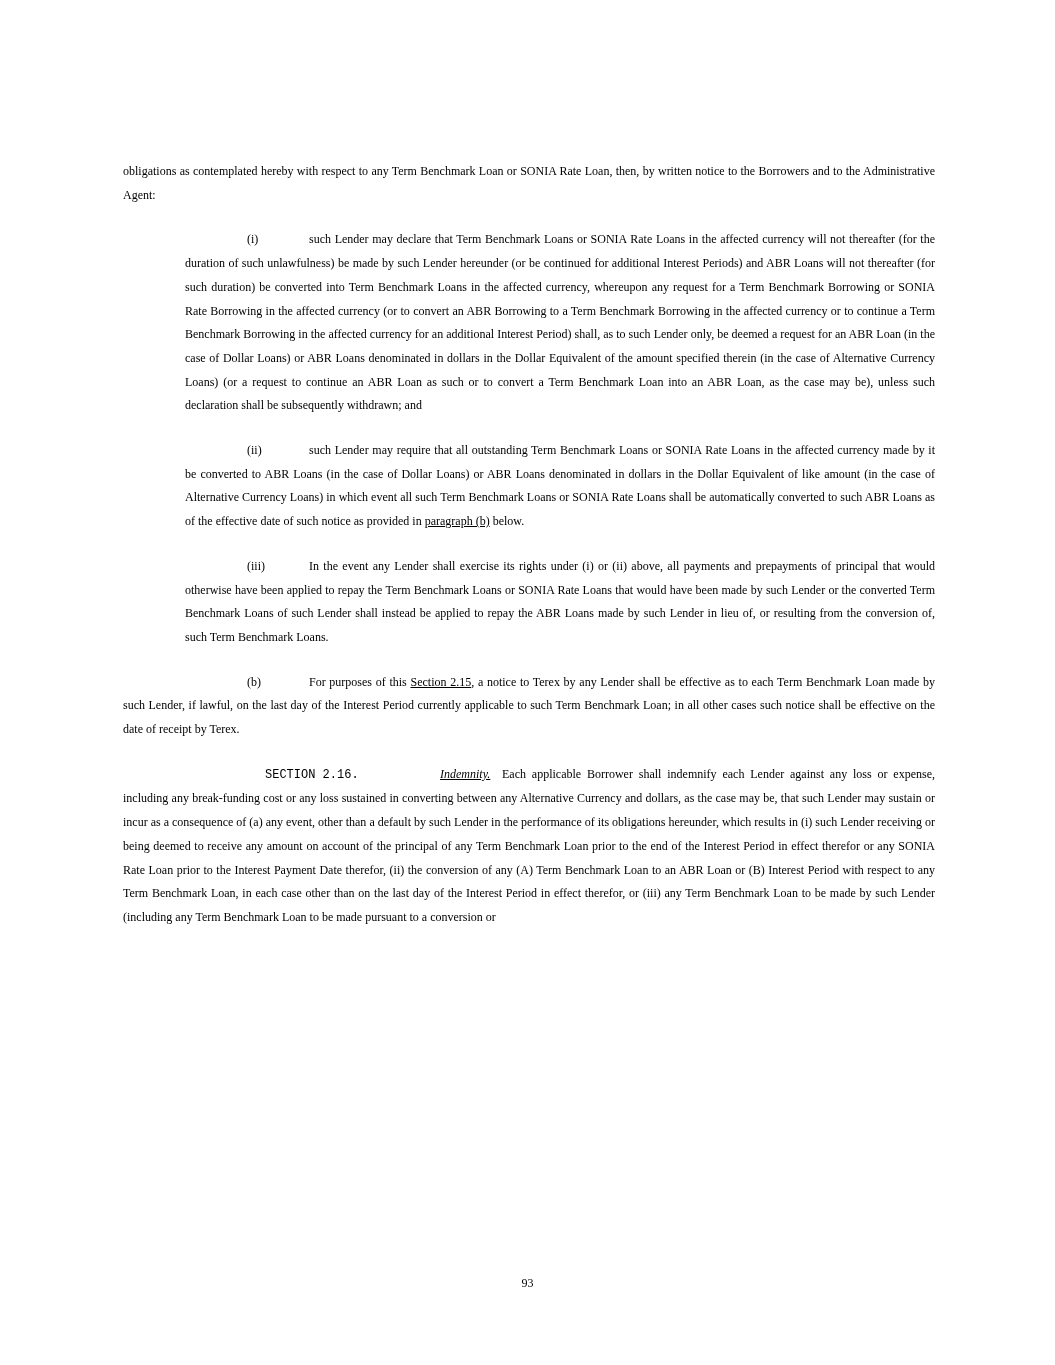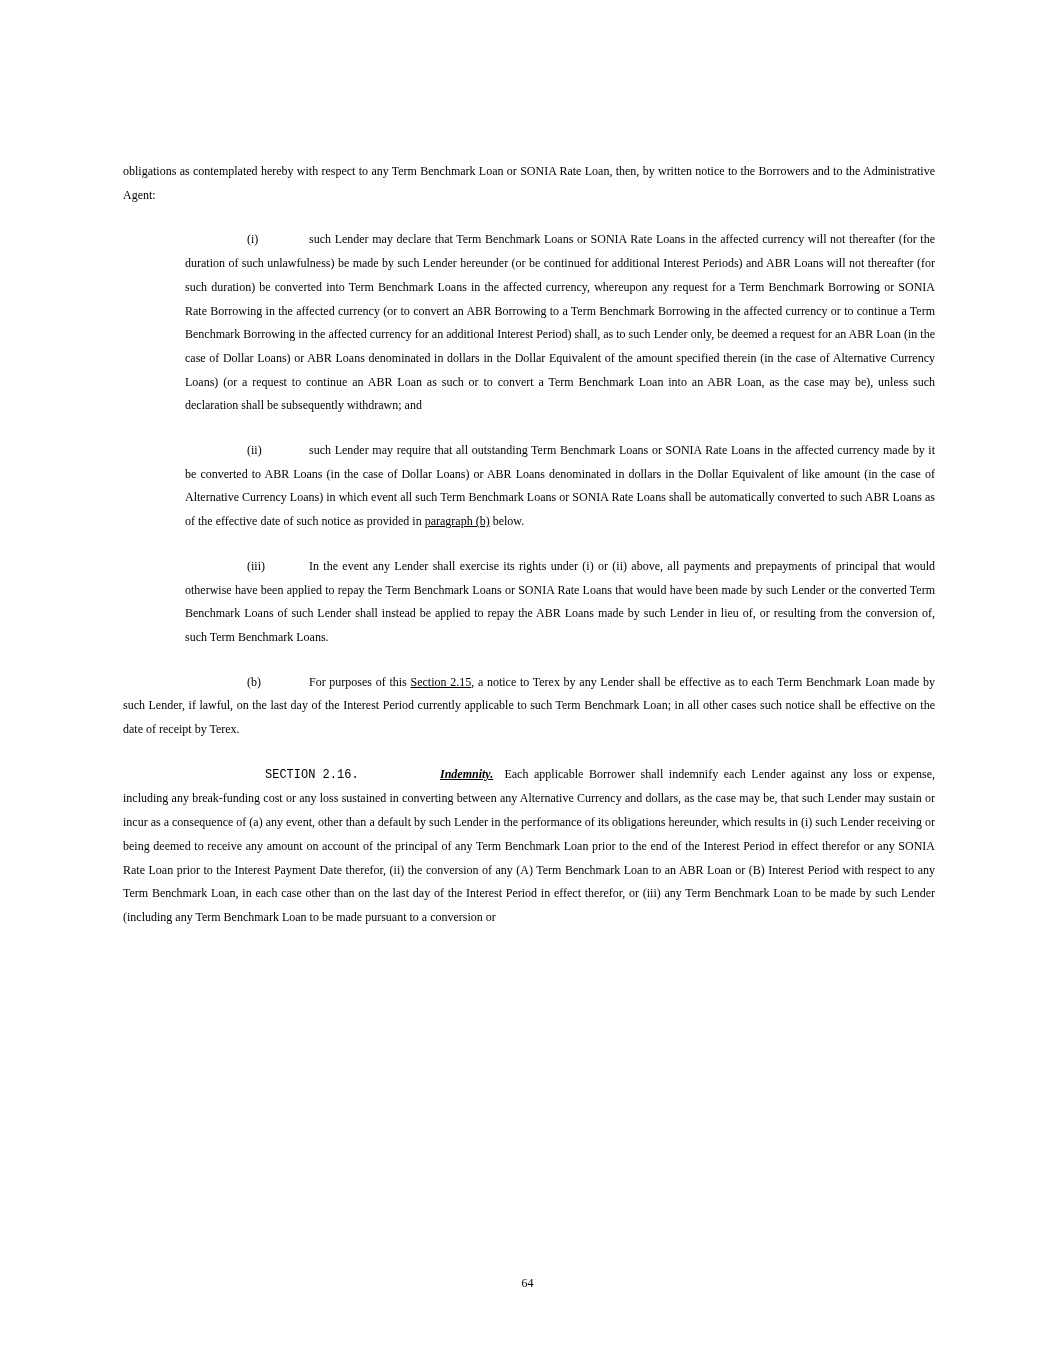--- a/index.html
+++ b/index.html
@@ -52,21 +52,21 @@
   }
   
   .para.clause .para-label,
   .para.lettered .para-label {
     width: 62px;
   }
   .para.section .para-label {
     width: 175px;
     font-family: Liberation Mono, monospace;
   }
-  .seg-b { font-weight: bold; }
+  .seg-b { font-weight: normal; }
   .seg-i { font-style: italic; }
   .seg-u { text-decoration: underline; }
   .page-number {
     position: absolute;
     top: 1237px;
     left: 0;
     width: 100%;
     text-align: center;
   }
 </style>
@@ -75,14 +75,14 @@
 
 <div class="page">
   <div class="body-text">
       <p class="para body"><span class="">obligations as contemplated hereby with respect to any Term Benchmark Loan or SONIA Rate Loan, then, by written notice to the Borrowers and to the Administrative Agent:</span></p>
       <p class="para clause"><span class="para-label">(i)</span><span class="">such Lender may declare that Term Benchmark Loans or SONIA Rate Loans in the affected currency will not thereafter (for the duration of such unlawfulness) be made by such Lender hereunder (or be continued for additional Interest Periods) and ABR Loans will not thereafter (for such duration) be converted into Term Benchmark Loans in the affected currency, whereupon any request for a Term Benchmark Borrowing or SONIA Rate Borrowing in the affected currency (or to convert an ABR Borrowing to a Term Benchmark Borrowing in the affected currency or to continue a Term Benchmark Borrowing in the affected currency for an additional Interest Period) shall, as to such Lender only, be deemed a request for an ABR Loan (in the case of Dollar Loans) or ABR Loans denominated in dollars in the Dollar Equivalent of the amount specified therein (in the case of Alternative Currency Loans) (or a request to continue an ABR Loan as such or to convert a Term Benchmark Loan into an ABR Loan, as the case may be), unless such declaration shall be subsequently withdrawn; and</span></p>
       <p class="para clause"><span class="para-label">(ii)</span><span class="">such Lender may require that all outstanding Term Benchmark Loans or SONIA Rate Loans in the affected currency made by it be converted to ABR Loans (in the case of Dollar Loans) or ABR Loans denominated in dollars in the Dollar Equivalent of like amount (in the case of Alternative Currency Loans) in which event all such Term Benchmark Loans or SONIA Rate Loans shall be automatically converted to such ABR Loans as of the effective date of such notice as provided in </span><span class="seg-u">paragraph (b)</span><span class=""> below.</span></p>
       <p class="para clause"><span class="para-label">(iii)</span><span class="">In the event any Lender shall exercise its rights under (i) or (ii) above, all payments and prepayments of principal that would otherwise have been applied to repay the Term Benchmark Loans or SONIA Rate Loans that would have been made by such Lender or the converted Term Benchmark Loans of such Lender shall instead be applied to repay the ABR Loans made by such Lender in lieu of, or resulting from the conversion of, such Term Benchmark Loans.</span></p>
       <p class="para lettered"><span class="para-label">(b)</span><span class="">For purposes of this </span><span class="seg-u">Section 2.15</span><span class="">, a notice to Terex by any Lender shall be effective as to each Term Benchmark Loan made by such Lender, if lawful, on the last day of the Interest Period currently applicable to such Term Benchmark Loan; in all other cases such notice shall be effective on the date of receipt by Terex.</span></p>
       <p class="para section"><span class="para-label">SECTION 2.16.</span><span class="seg-b seg-i seg-u">Indemnity.</span><span class="">&nbsp; Each applicable Borrower shall indemnify each Lender against any loss or expense, including any break-funding cost or any loss sustained in converting between any Alternative Currency and dollars, as the case may be, that such Lender may sustain or incur as a consequence of (a) any event, other than a default by such Lender in the performance of its obligations hereunder, which results in (i) such Lender receiving or being deemed to receive any amount on account of the principal of any Term Benchmark Loan prior to the end of the Interest Period in effect therefor or any SONIA Rate Loan prior to the Interest Payment Date therefor, (ii) the conversion of any (A) Term Benchmark Loan to an ABR Loan or (B) Interest Period with respect to any Term Benchmark Loan, in each case other than on the last day of the Interest Period in effect therefor, or (iii) any Term Benchmark Loan to be made by such Lender (including any Term Benchmark Loan to be made pursuant to a conversion or</span></p>
     </div>
-  <div class="page-number">64</div>
+  <div class="page-number">93</div>
 </div>
 
 </body></html>

